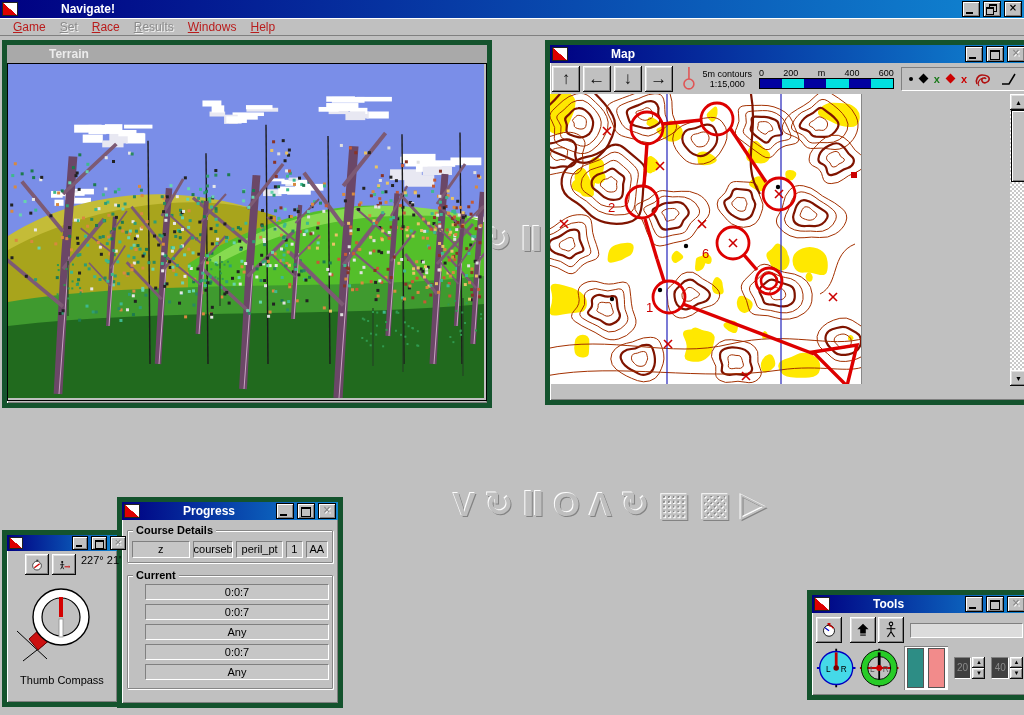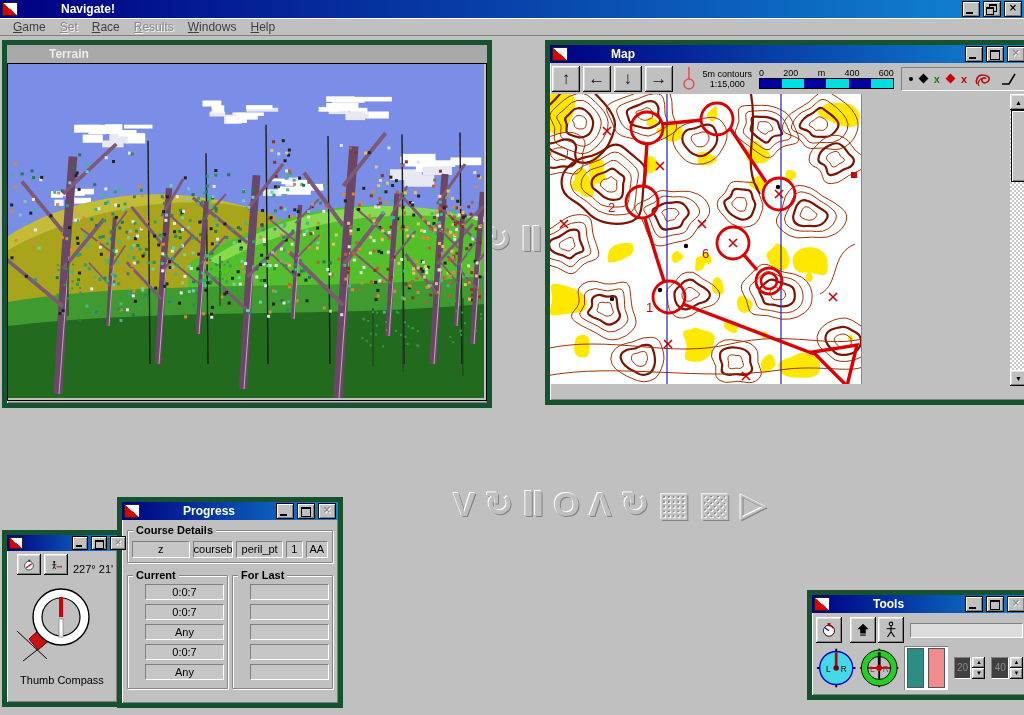--- a/index.html
+++ b/index.html
@@ -32,21 +32,21 @@
   .btn3d{background:#c0c0c0;border:none;
     box-shadow:inset -1px -1px 0 #0a0a0a, inset 1px 1px 0 #ffffff, inset -2px -2px 0 #808080, inset 2px 2px 0 #dfdfdf;
     display:flex;align-items:center;justify-content:center;cursor:pointer}
   .sunken{border:1px solid;border-color:#808080 #ffffff #ffffff #808080;background:#c6c6c6}
   .group{border:1px solid #868686;box-shadow:inset 1px 1px 0 #fff,1px 1px 0 #fff;position:relative;border-radius:1px}
   .group>.legend{position:absolute;top:-7px;left:5px;background:#c0c0c0;padding:0 3px;
     font-size:11px;font-weight:bold;color:#000;line-height:12px}
   
   #menubar{position:absolute;left:0;top:18px;width:100%;height:18px;background:#c0c0c0;
     border-bottom:1px solid #808080;box-shadow:0 1px 0 #ffffff inset;display:flex;align-items:center;padding-left:6px;box-sizing:border-box}
-  .menu-item{display:inline-block;font-size:12px;padding:1px 7px;color:#404040;cursor:pointer}
+  .menu-item{display:inline-block;font-size:12px;padding:1px 7px;color:#b91c1c;cursor:pointer}
   .menu-item::first-letter{text-decoration:underline}
   .menu-item.disabled{color:#8b8b8b;text-shadow:1px 1px 0 #f2f2f2}
   
   .watermark{position:absolute;font-size:34px;letter-spacing:9px;color:#bfbfbf;font-weight:bold;
     text-shadow:-1px -1px 0 #fdfdfd,1px 1px 0 #838383;user-select:none}
   
   #mapwin .toolbar{height:29px;display:flex;align-items:center;gap:3px;padding:1px 2px;}
   .arrbtn{width:28px;height:26px;font-size:17px;font-weight:bold;color:#111}
   .ctl-icon{width:14px;height:26px;margin-left:6px}
   .contourlbl{font-size:9px;line-height:10px;text-align:center;color:#000;margin:0 4px;white-space:nowrap}
@@ -73,21 +73,21 @@
   .strack{flex:1}
   
   #progress .body{padding:4px 5px 5px 5px}
   .cd-row{display:flex;gap:3px;margin:10px 4px 3px 4px}
   .cd-field{height:15px;font-size:11px;text-align:center;line-height:15px;color:#000;overflow:hidden}
   .cd-desc{height:15px;font-size:11px;text-align:center;line-height:15px;color:#000;margin:0 4px 5px 4px}
   .pg-cols{display:flex;gap:4px;margin-top:12px}
   .pg-col{flex:1;padding:8px 3px 4px 17px}
   .pg-cell{height:14px;font-size:11px;text-align:center;line-height:14px;color:#000;margin-bottom:4px}
   
-  #compass .cbar{display:flex;align-items:flex-end;gap:3px;padding:3px 3px 2px 10px}
+  #compass .cbar{display:flex;align-items:flex-start;gap:3px;padding:3px 3px 2px 18px}
   #compass .cbtn{width:24px;height:21px}
   #compass .deg{font-size:11px;color:#000;white-space:nowrap;margin-left:2px}
   #compass .caption{font-size:11px;color:#000;text-align:center;margin-top:1px}
   
   #tools .row1{display:flex;align-items:center;gap:2px;padding:4px 4px 2px 4px}
   #tools .tb{width:26px;height:26px}
   #tools .tb:first-child{margin-right:6px}
   #tools .bar-long{flex:1;height:13px;margin-left:4px;background:#dcdcdc;
      border:1px solid;border-color:#808080 #fff #fff #808080}
   #tools .row2{display:flex;align-items:center;padding:1px 4px}
@@ -1407,28 +1407,20 @@
     </div>
     <div class="pg-cols">
       <div class="group pg-col">
         <span class="legend">Current</span>
         <div class="pg-cell sunken">0:0:7</div>
         <div class="pg-cell sunken">0:0:7</div>
         <div class="pg-cell sunken">Any</div>
         <div class="pg-cell sunken">0:0:7</div>
         <div class="pg-cell sunken">Any</div>
       </div>
-      <div class="group pg-col">
-        <span class="legend">For Last</span>
-        <div class="pg-cell sunken"></div>
-        <div class="pg-cell sunken"></div>
-        <div class="pg-cell sunken"></div>
-        <div class="pg-cell sunken"></div>
-        <div class="pg-cell sunken"></div>
-      </div>
     </div>
   </div>
 </div>
 
 <div class="win" id="compass" style="left:2px;top:530px;width:110px;height:167px">
   <div class="titlebar" style="height:16px">
     <span class="oflag" style="width:12px;height:10px"></span>
     <span class="t" style="font-size:11px">Co...</span>
     <span class="sp"></span>
     <span class="tbtn small">

